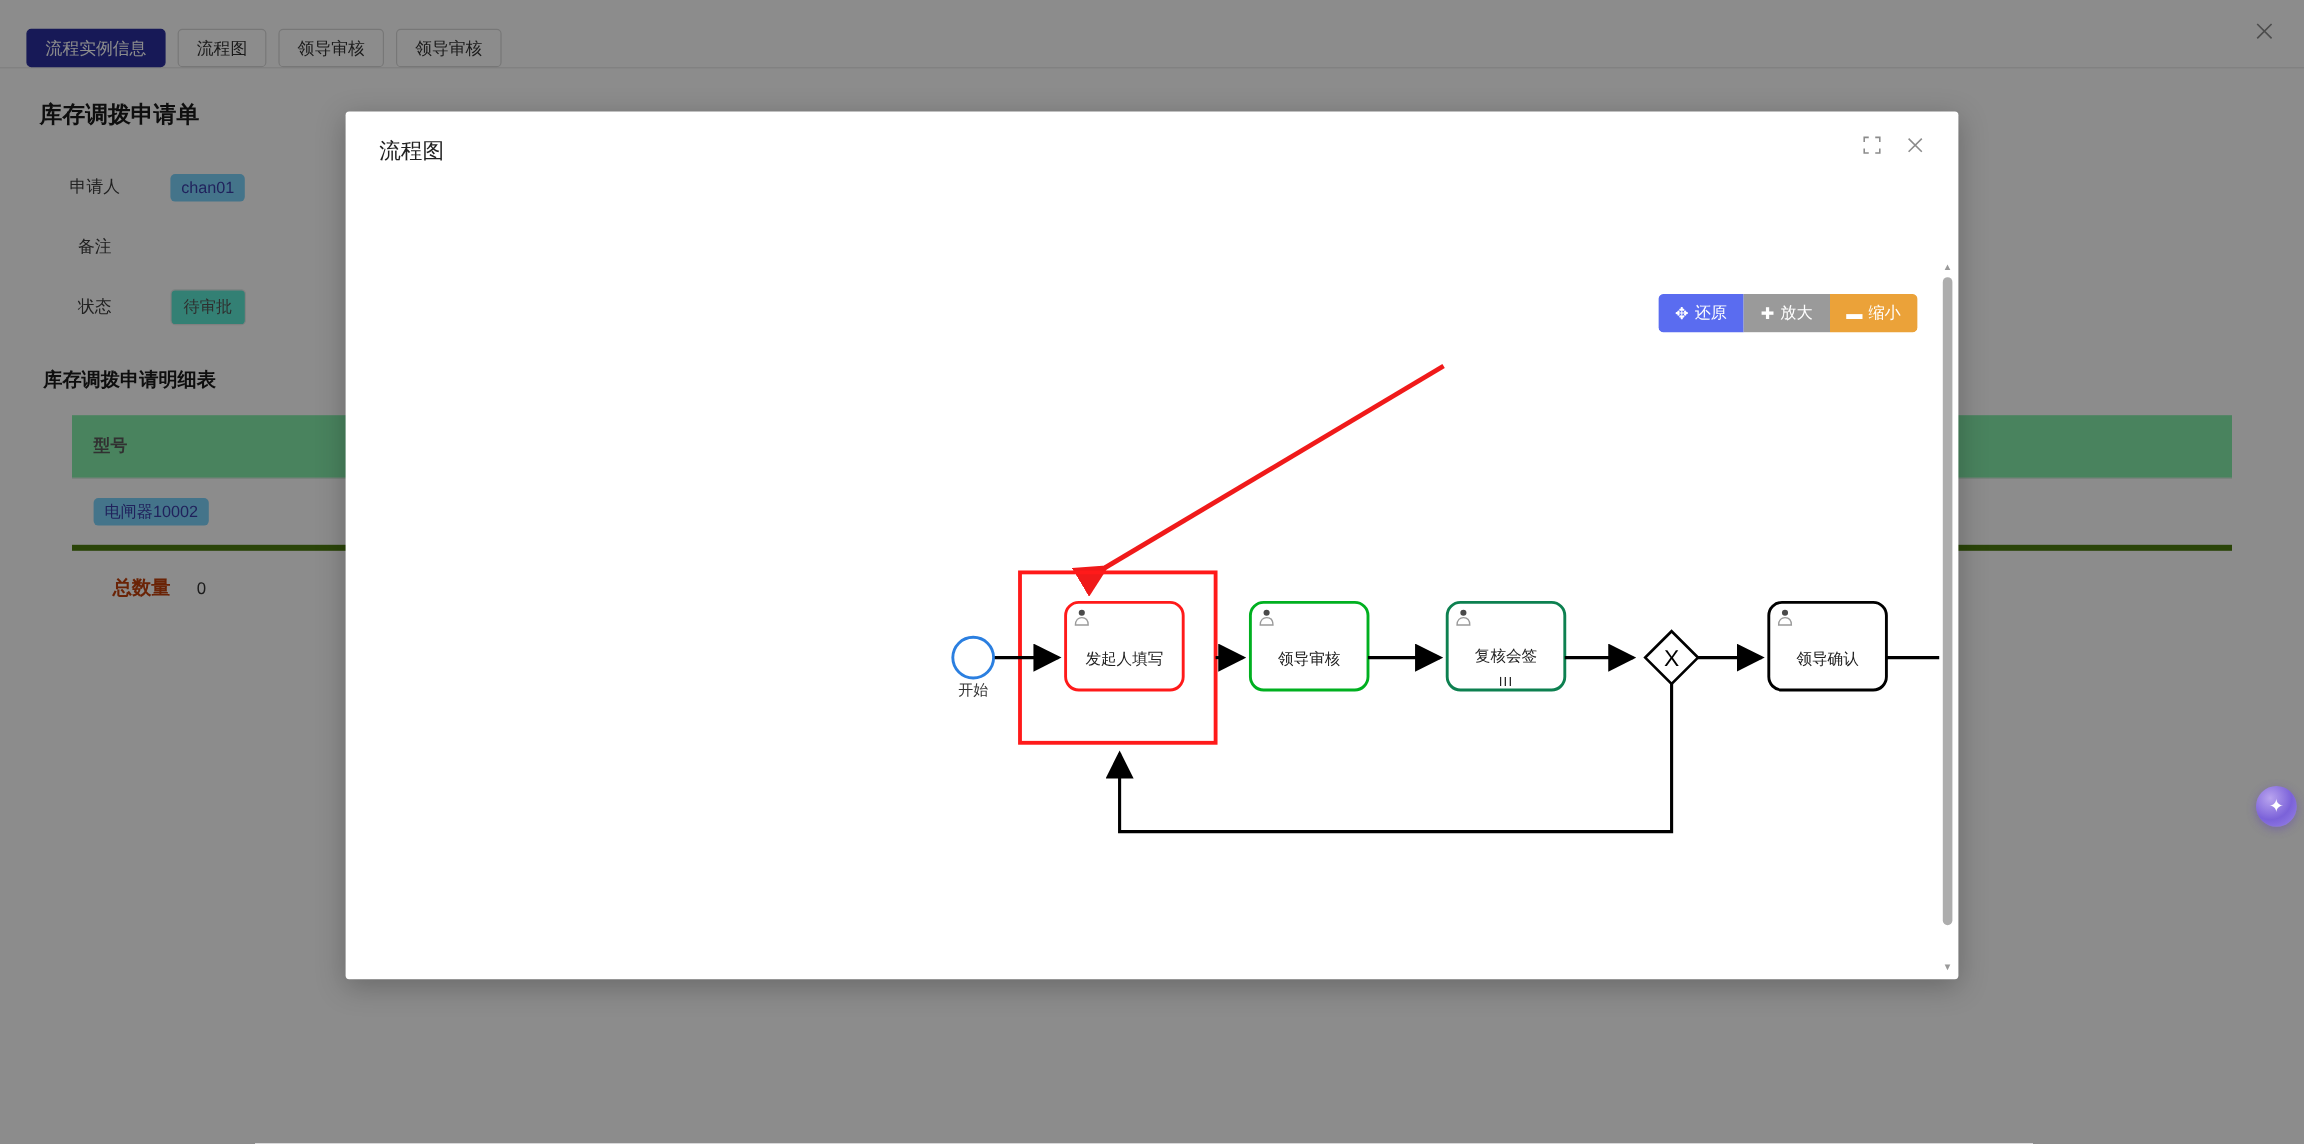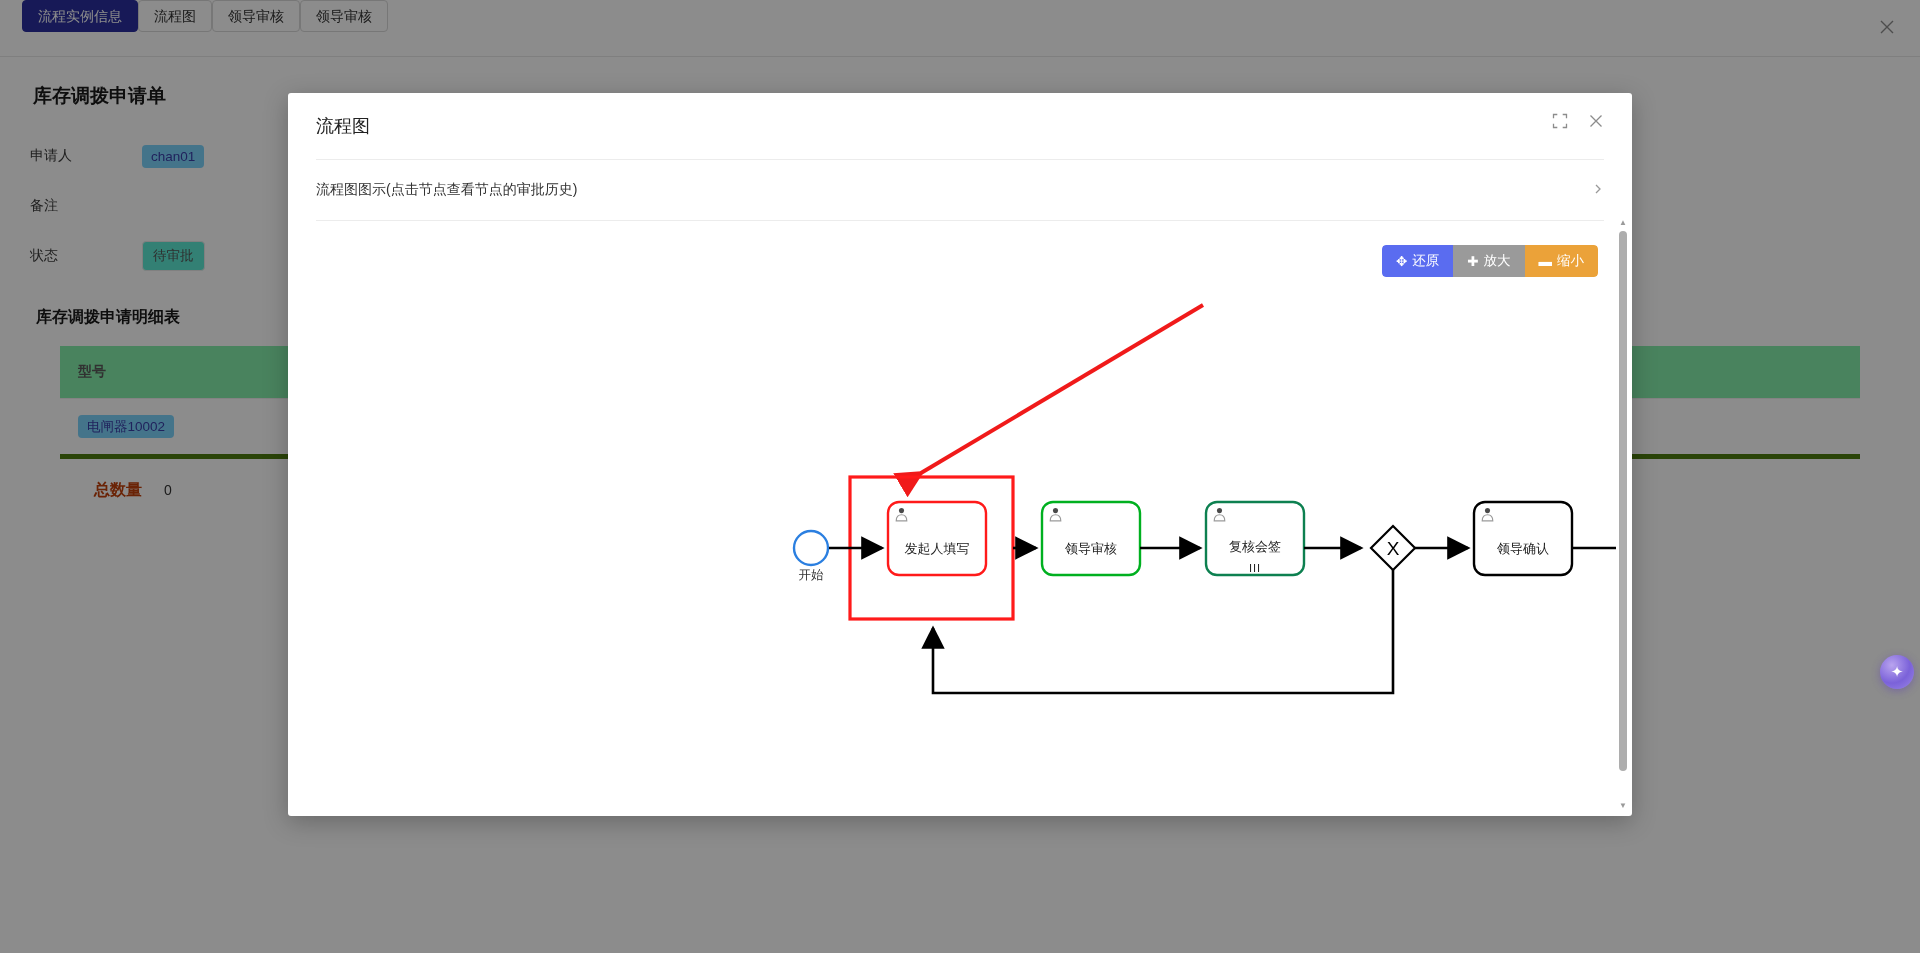--- a/index.html
+++ b/index.html
@@ -13,21 +13,21 @@
 
   
   #bg-page {
     position: absolute; inset: 0;
     background: #ffffff;
   }
   #bg-topbar {
     position: absolute; top: 0; left: 0; right: 0; height: 57px;
     background: #ffffff;
     border-bottom: 1px solid #e8e8e8;
-    display: flex; align-items: flex-start; padding-left: 22px; 
+    display: flex; align-items: flex-end; padding-left: 22px; gap: 10px;
   }
   .tabbtn {
     height: 32px; padding: 0 15px;
     border-radius: 4px; border: 1px solid #d9d9d9;
     background: #fff; color: #333;
     font-size: 14px; line-height: 30px;
     cursor: pointer; white-space: nowrap;
   }
   .tabbtn.active {
     background: #2b2f9e; border-color: #2b2f9e; color: #fff;
@@ -35,21 +35,21 @@
   #bg-close {
     position: absolute; right: 22px; top: 18px;
     width: 22px; height: 22px; color: #888; font-size: 20px;
     line-height: 20px; text-align: center; cursor: pointer;
   }
   #bg-body { position: absolute; top: 57px; left: 0; right: 0; bottom: 0; padding: 18px 30px; }
   #form-title { font-size: 19px; font-weight: bold; color: #1a1a1a; margin: 8px 0 22px 3px; }
 
   .form-row { display: flex; align-items: center; height: 50px; }
   .form-label {
-    width: 112px; text-align: left; padding-right: 14px;
+    width: 112px; text-align: center; padding-right: 14px;
     font-size: 14px; color: #3c3c3c;
   }
   .chip-link {
     background: #7dd3fc; color: #3b3fa8; font-size: 13.5px;
     padding: 4px 9px; border-radius: 4px; cursor: pointer;
   }
   .chip-plain {
     background: #5eead4; color: #555; font-size: 13.5px;
     padding: 5px 10px; border-radius: 4px; border: 1px solid #eaeaea;
   }
@@ -222,28 +222,20 @@
       <span class="hicon">
         <svg width="16" height="16" viewBox="0 0 16 16">
             <path d="M2.5 2.5 L13.5 13.5 M13.5 2.5 L2.5 13.5" stroke="#8c8c8c" stroke-width="1.3" fill="none"></path>
           </svg>
       </span>
     </div>
   </div>
 
   <div id="modal-body">
 
-    <div id="collapse-header">
-      <span>流程图图示(点击节点查看节点的审批历史)</span>
-      <span id="chevron-right">
-        <svg width="12" height="12" viewBox="0 0 12 12" fill="none" stroke="#999" stroke-width="1.3">
-            <path d="M4 2 L8 6 L4 10"></path>
-          </svg>
-      </span>
-    </div>
 
     <div id="toolbar">
       <button class="tbtn blue">
         <span>✥</span>
         <span>还原</span>
       </button>
       <button class="tbtn gray">
         <span>✚</span>
         <span>放大</span>
       </button>

